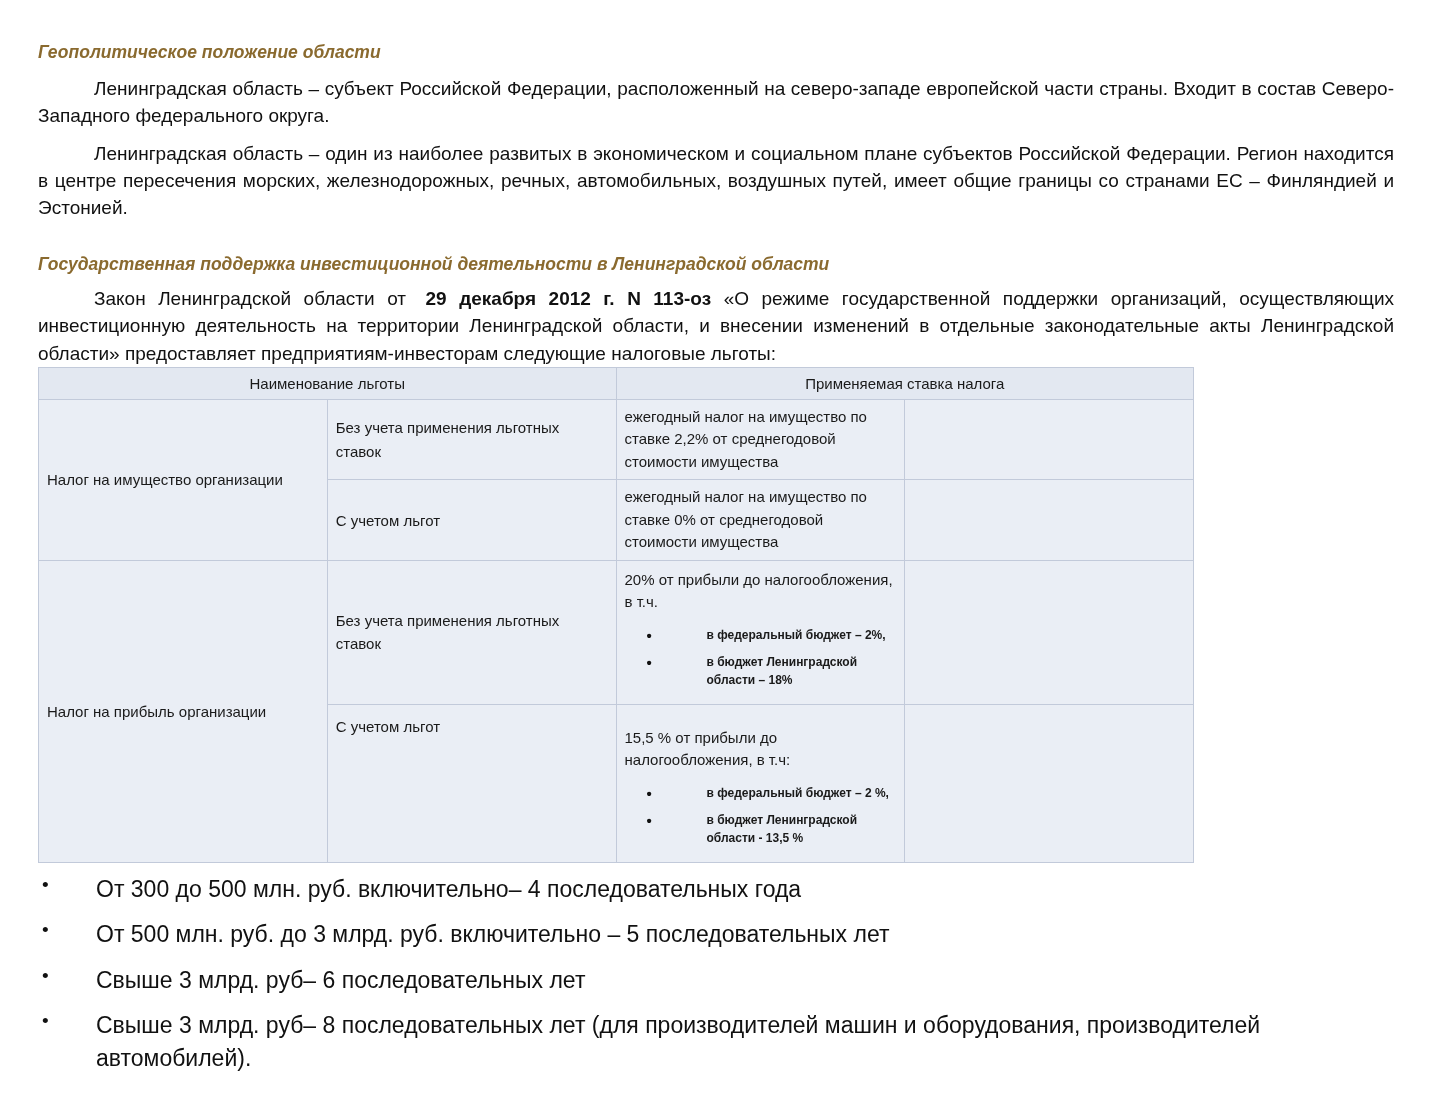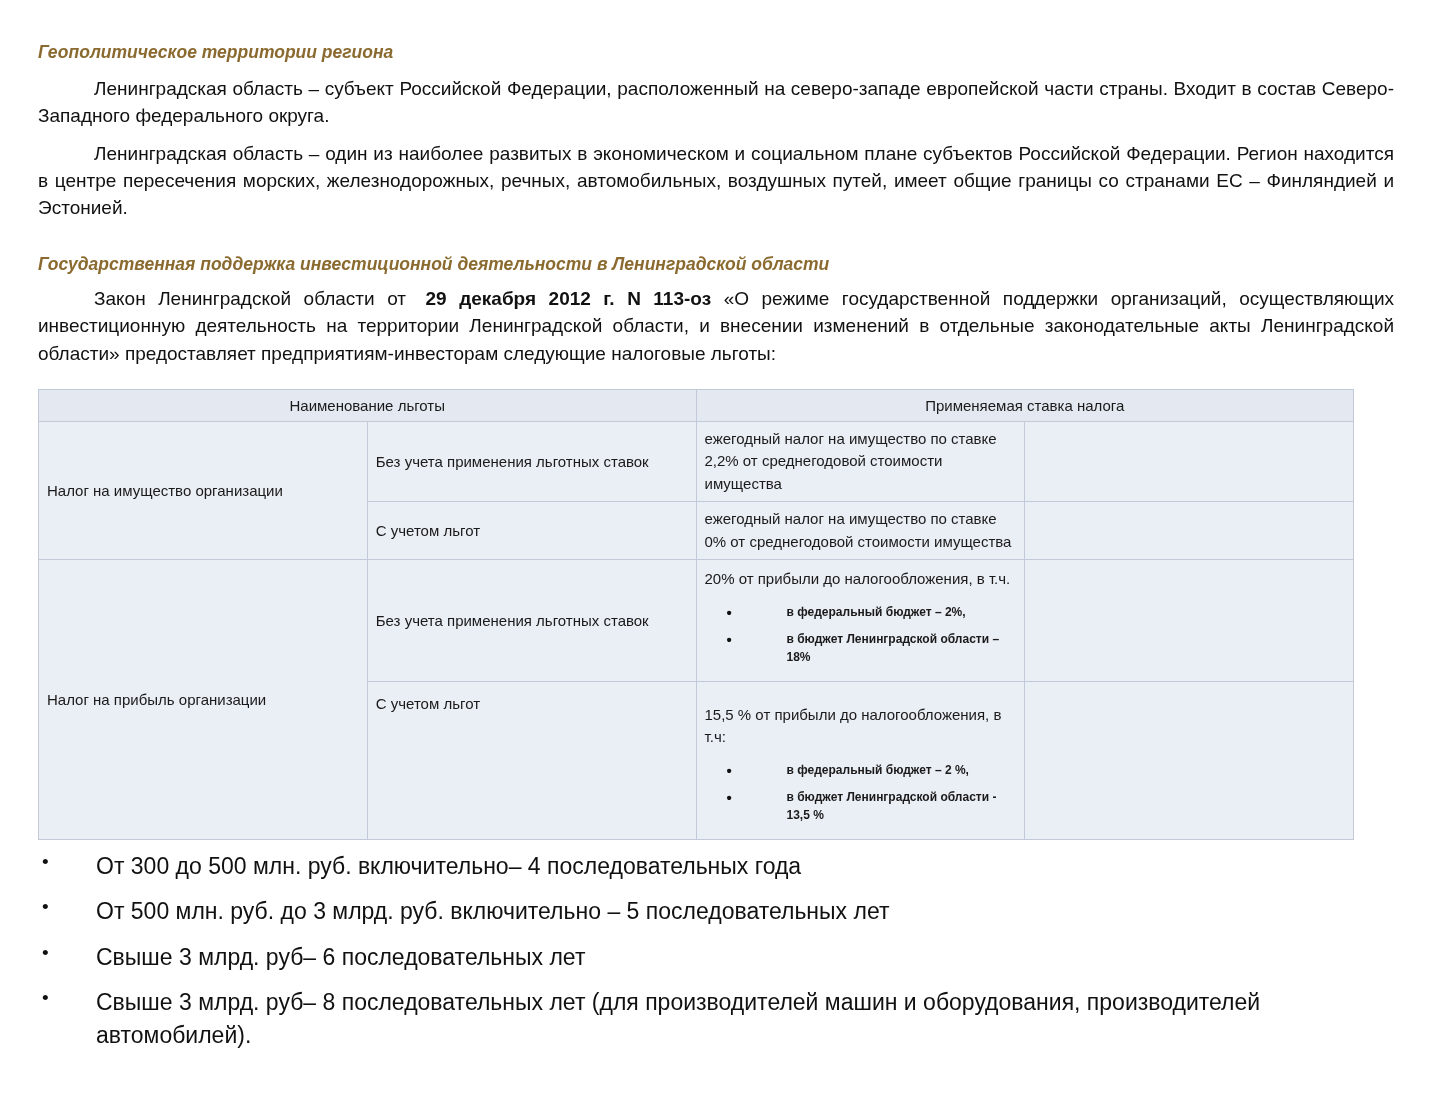--- a/index.html
+++ b/index.html
@@ -48,22 +48,21 @@
     margin: 10px 0 0 0;
     text-indent: 56px;
     color: #111111;
   }
   p.body-par.first { margin-top: 12px; }
   .bold { font-weight: bold; margin-left: 7px; }
 
   
   table.tax-table {
     border-collapse: collapse;
-    width: 1316px;
-    margin-top: 22px;
+    width: 1156px;
     table-layout: fixed;
   }
   table.tax-table td, table.tax-table th {
     border: 1px solid #c2cada;
     vertical-align: middle;
     padding: 6px 8px;
     font-size: 15px;
     font-weight: normal;
     color: #1a1a1a;
     background: #eaeef5;
@@ -146,21 +145,21 @@
     top: -2px;
     font-size: 19px;
   }
 </style>
 </head>
 <body>
 
 <div class="page">
 
 
-  <h2 class="section-heading heading-1">Геополитическое территории региона</h2>
+  <h2 class="section-heading heading-1">Геополитическое положение области</h2>
 
   <p class="body-par first">Ленинградская область – субъект Российской Федерации, расположенный на северо-западе европейской части страны. Входит в состав Северо-Западного федерального округа.</p>
   <p class="body-par">Ленинградская область – один из наиболее развитых в экономическом и социальном плане субъектов Российской Федерации. Регион находится в центре пересечения морских, железнодорожных, речных, автомобильных, воздушных путей, имеет общие границы со странами ЕС – Финляндией и Эстонией.</p>
 
   <h2 class="section-heading heading-2">Государственная поддержка инвестиционной деятельности в Ленинградской области</h2>
 
   <p class="body-par"><span>Закон Ленинградской области от </span><span class="bold">29 декабря 2012 г. N 113-оз</span><span> «О режиме государственной поддержки организаций, осуществляющих инвестиционную деятельность на территории Ленинградской области, и внесении изменений в отдельные законодательные акты Ленинградской области» предоставляет предприятиям-инвесторам следующие налоговые льготы:</span></p>
 
   <table class="tax-table">
     <thead>

